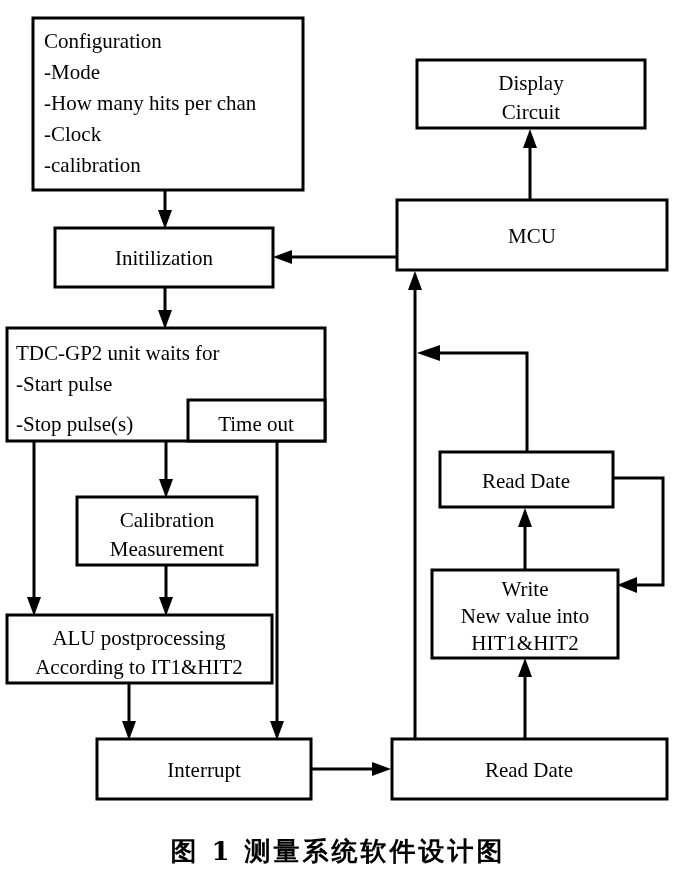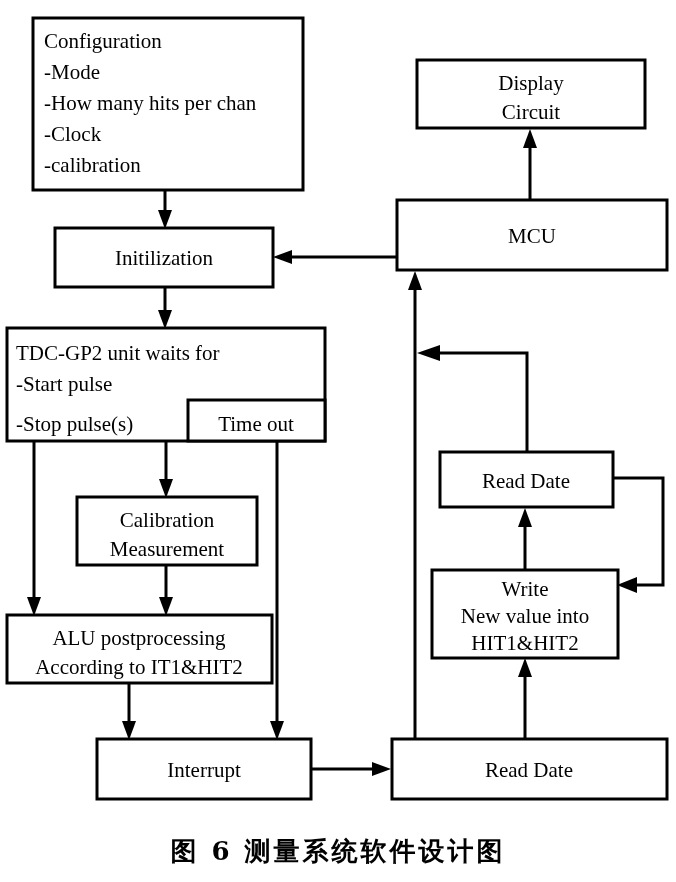--- a/index.html
+++ b/index.html
@@ -218,15 +218,15 @@
       <text class="node-text center" x="525" y="650">HIT1&amp;HIT2</text>
     </g>
 
     <g>
       <rect class="node-rect" x="392" y="739" width="275" height="60"></rect>
       <text class="node-text center" x="529" y="777">Read Date</text>
     </g>
 
   </svg>
 
-  <div class="caption">图 6  测量系统软件设计图</div>
+  <div class="caption">图 1  测量系统软件设计图</div>
 
 </div>
 
 </body></html>

